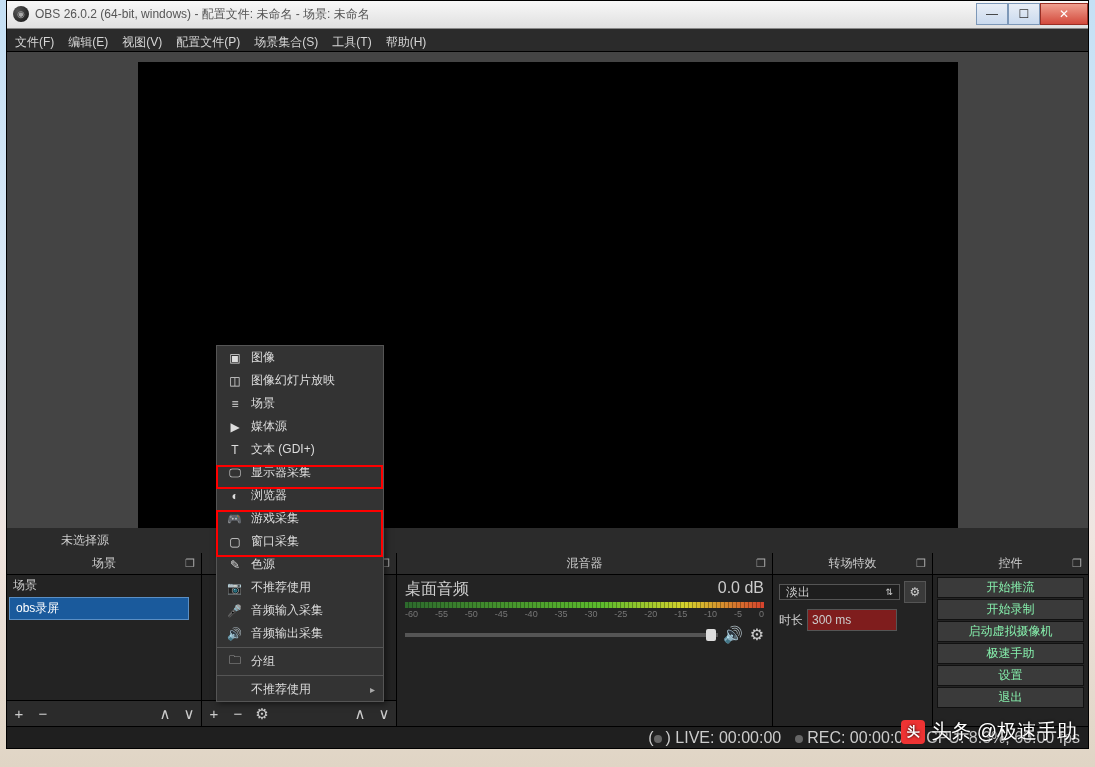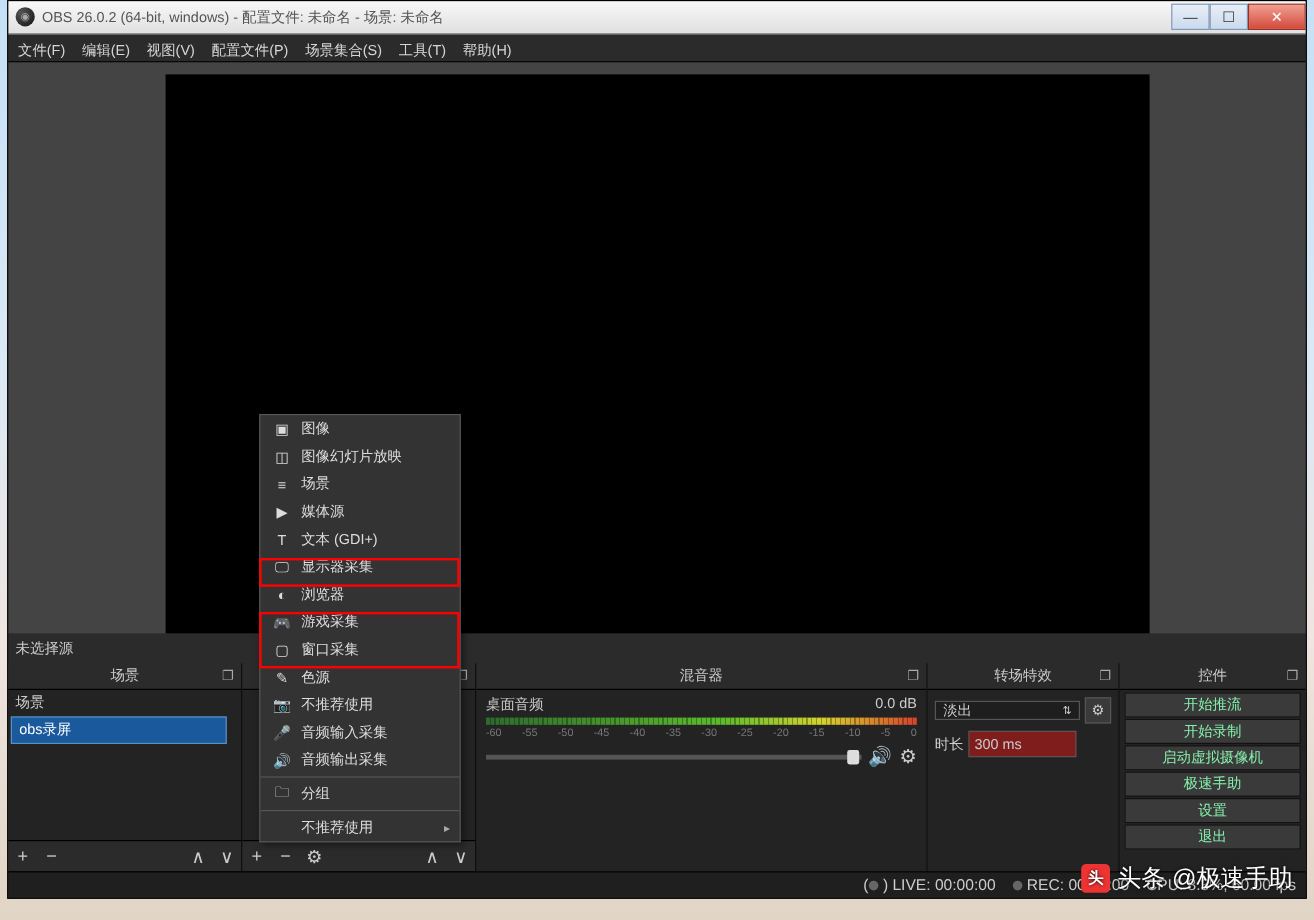--- a/index.html
+++ b/index.html
@@ -18,47 +18,47 @@
 .preview .canvas { width:820px; height:466px; background:#000; }
 .panels { display:flex; background:#2b2b2b; height:175px; }
 .panel { display:flex; flex-direction:column; border-right:1px solid #000; }
 .panel-header { height:22px; background:#2b2b2b; display:flex; align-items:center; justify-content:center; color:#ccc; font-size:12px; position:relative; border-bottom:1px solid #000; }
 .panel-header .dock { position:absolute; right:4px; top:3px; width:14px; height:14px; display:flex; align-items:center; justify-content:center; color:#aaa; font-size:11px; }
 .panel-body { flex:1; background:#232323; overflow:hidden; position:relative; }
 .panel-footer { height:26px; background:#2b2b2b; display:flex; align-items:center; padding:0 4px; gap:8px; border-top:1px solid #000; }
 .iconbtn { color:#ccc; font-size:15px; width:16px; text-align:center; cursor:default; }
 .scene-item { background:#1a5a9c; color:#fff; font-size:12px; padding:2px 6px; border:1px solid #5a8fc5; width:180px; margin:1px 2px; }
 .scene-static { color:#ccc; font-size:12px; padding:2px 6px; }
-.no-source { color:#ccc; font-size:12px; padding:4px 6px; background:#2b2b2b; }
+.no-source { color:#ccc; font-size:12px; padding:4px 6px; background:#2b2b2b;margin-left:48px; }
 
 .context-menu { position:absolute; left:216px; top:345px; width:168px; background:#333; border:1px solid #555; z-index:50; box-shadow:2px 2px 6px rgba(0,0,0,.5); }
 .menu-item { height:23px; display:flex; align-items:center; padding:0 10px; color:#ddd; font-size:12px; gap:8px; position:relative; }
 .menu-item .mi-icon { width:16px; text-align:center; font-size:12px; }
 .menu-item.sub::after { content:"▸"; position:absolute; right:8px; font-size:10px; color:#aaa; }
 .menu-sep { height:1px; background:#555; margin:2px 0; }
 .highlight-box { position:absolute; border:2px solid #f00; pointer-events:none; z-index:60; }
 
 .audio-row { padding:4px 8px; }
-.audio-label { display:flex; justify-content:space-between; color:#ccc; font-size:12px; }
+.audio-label { display:flex; justify-content:space-between; color:#ccc; font-size:16px; }
 .audio-meter { height:6px; background:linear-gradient(90deg,#2d6a2d 0%,#5dbb2d 55%,#d6d32d 78%,#d6422d 100%); margin:2px 0 1px 0; position:relative; }
 .audio-meter::after{content:"";position:absolute;inset:0;background:repeating-linear-gradient(90deg,transparent 0 3px,rgba(0,0,0,.3) 3px 4px);}
 .audio-ticks { display:flex; justify-content:space-between; color:#777; font-size:9px;align-items:center; }
 .audio-ctrl { display:flex; align-items:center; margin-top:6px; gap:6px; }
 .audio-ctrl .slider { flex:1; height:4px; background:#555; position:relative; }
 .audio-ctrl .slider .thumb { position:absolute; right:2px; top:-4px; width:10px; height:12px; background:#ddd; border-radius:2px; }
 
 .trans-body { padding:6px; color:#ccc; font-size:12px; }
 .trans-row { display:flex; align-items:center; gap:4px; margin-bottom:6px; }
 .trans-select { flex:1; background:#1e1e1e; border:1px solid #555; color:#ccc; height:16px; display:flex; align-items:center; justify-content:space-between; padding:0 6px; font-size:12px; }
 .trans-gear { width:22px; height:22px; background:#3a3a3a; border:1px solid #555; display:flex; align-items:center; justify-content:center; color:#ccc; font-size:12px; }
 .trans-input { background:#7f1d1d; border:1px solid #555; color:#ccc; height:22px; width:90px; padding:0 4px; font-size:12px; }
 
 .ctrl-body { padding:2px 4px; display:flex; flex-direction:column; gap:1px; }
 .ctrl-btn { height:21px; background:#3a3a3a; border:1px solid #111; color:#86efac; font-size:12px; display:flex; align-items:center; justify-content:center; }
-.statusbar { height:22px; background:#1f1f1f; display:flex; align-items:center; justify-content:flex-end; color:#ccc; font-size:13px; padding:0 8px; gap:14px; border-top:1px solid #000; }
+.statusbar { height:22px; background:#1f1f1f; display:flex; align-items:center; justify-content:flex-end; color:#ccc; font-size:16px; padding:0 8px; gap:14px; border-top:1px solid #000; }
 .statusbar .dot { width:8px; height:8px; border-radius:50%; background:#666; display:inline-block; margin-right:4px; }
 .watermark { position:absolute; right:18px; bottom:22px; display:flex; align-items:center; gap:6px; z-index:70; color:#fff; font-size:20px; font-weight:500; text-shadow:0 0 3px #000; }
 .watermark .wm-logo { width:24px; height:24px; background:#e33; border-radius:4px; color:#fff; display:flex; align-items:center; justify-content:center; font-size:13px; font-weight:bold; }
 </style>
 </head>
 <body>
 
 <div class="window">
   <div class="titlebar">
     <div class="logo">◉</div>

